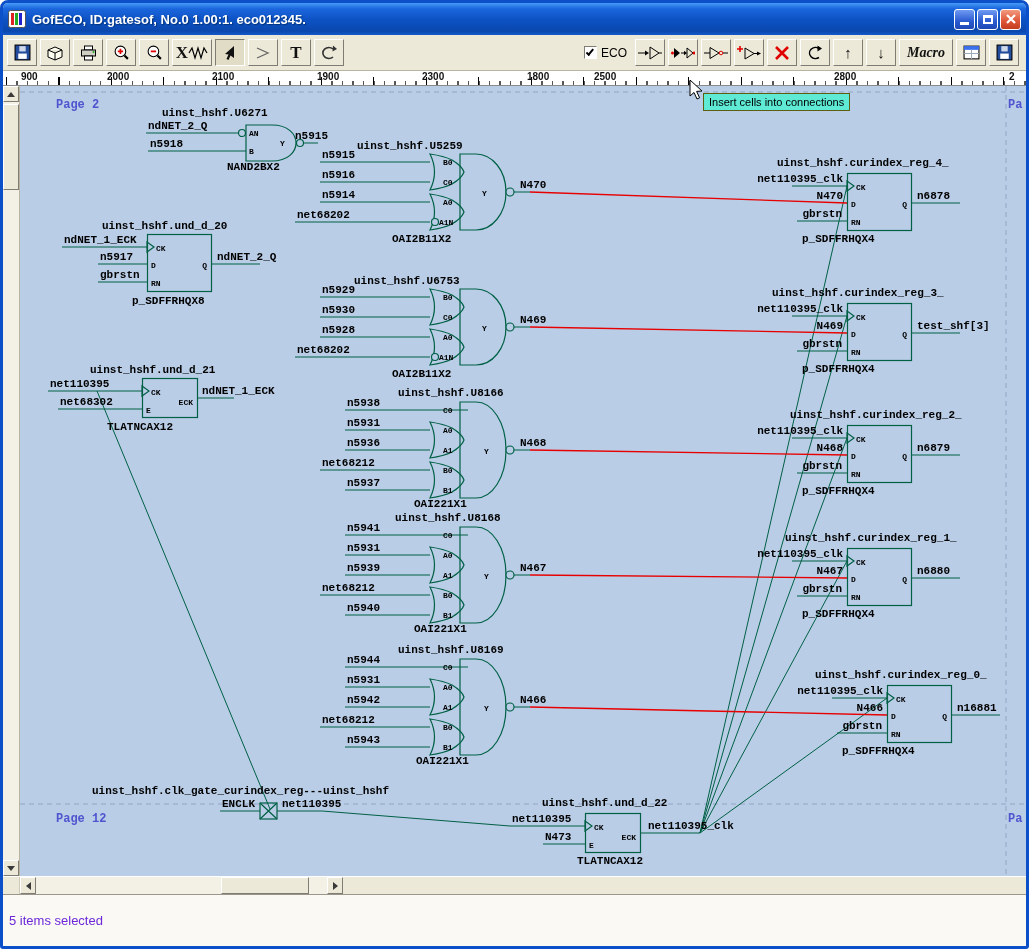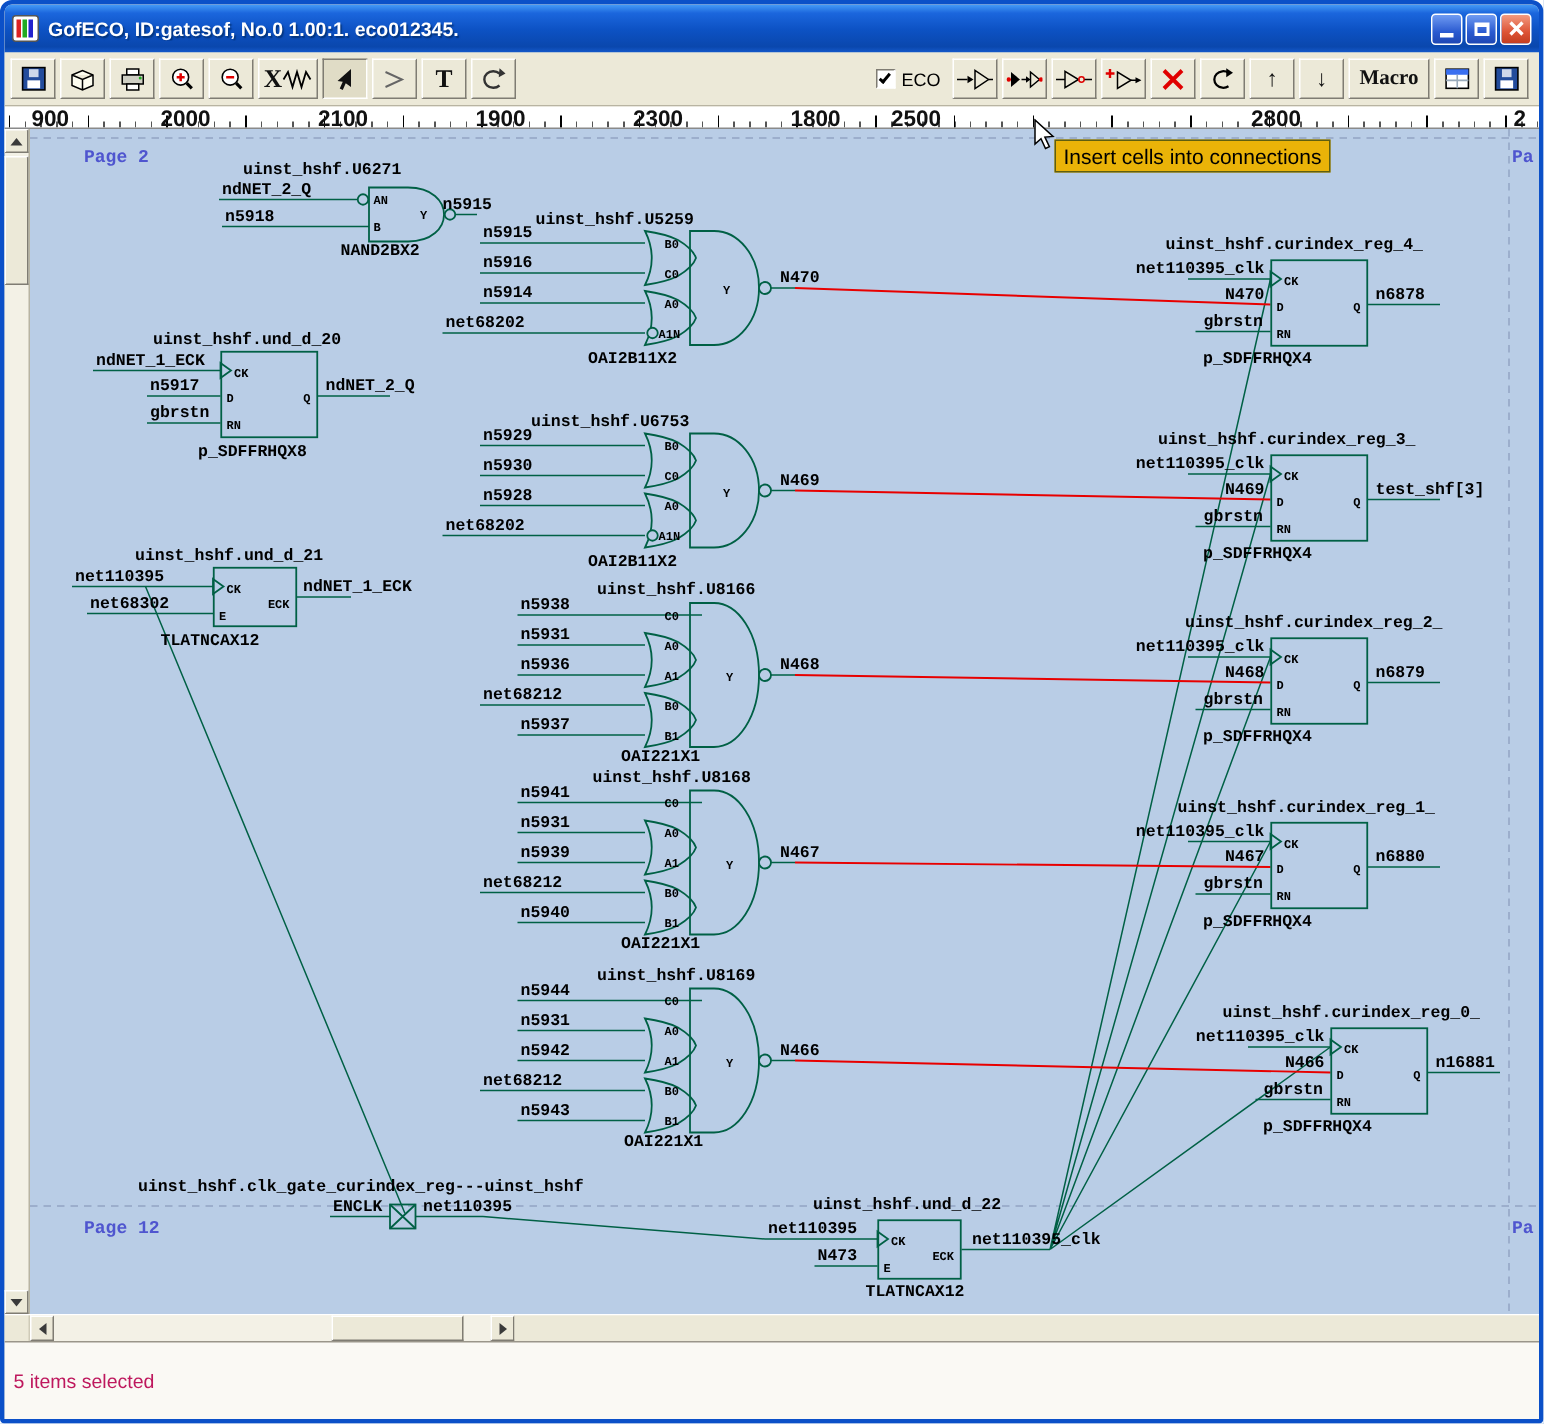--- a/index.html
+++ b/index.html
@@ -21,36 +21,36 @@
   .menu-item::first-letter { text-decoration:underline; }
   #menu-help { margin-left:auto; }
 
   
   #toolbar { flex:0 0 36px; background:#ece9d8; display:flex; align-items:center; padding:0 4px; border-bottom:1px solid #b8b4a2; }
   .tb-btn { width:30px; height:27px; margin-right:3px; background:#ece9d8; border:1px solid; border-color:#fff #7f7c73 #7f7c73 #fff; display:flex; align-items:center; justify-content:center; }
   .tb-btn.wide { width:40px; }
   .tb-btn.pressed { border-color:#7f7c73 #fff #fff #7f7c73; background:#e0dcc6; }
   .tb-glyph { font-size:15px; font-weight:bold; color:#111; line-height:1; }
   .tb-glyph.serif { font-family:"Liberation Serif",serif; font-size:17px; }
-  .tb-glyph.macro { font-family:"Liberation Serif",serif; font-size:14px; }
+  .tb-glyph.macro { font-family:"Liberation Serif",serif; font-style:italic; font-size:14px; }
   #eco-box { margin-left:auto; display:flex; align-items:center; margin-right:8px; }
   #eco-check { width:13px; height:13px; background:#fff; border:1px solid; border-color:#7f7c73 #fff #fff #7f7c73; display:flex; align-items:center; justify-content:center; }
   #eco-check .mark { width:8px; height:4px; border-left:2px solid #000; border-bottom:2px solid #000; transform:rotate(-50deg) translate(1px,-1px); }
   #eco-label { font-size:12px; margin-left:4px; }
   #macro-btn { width:54px; }
 
   
-  #tooltip { position:absolute; left:700px; top:90px; background:#eab308; border:1px solid #5e5e10; color:#000; font-size:14px; padding:2px 5px; z-index:50; white-space:nowrap; }
+  #tooltip { position:absolute; left:700px; top:90px; background:#5eead4; border:1px solid #5e5e10; color:#000; font-size:11px; padding:2px 5px; z-index:50; white-space:nowrap; }
   #cursor { position:absolute; left:686px; top:76px; z-index:60; }
 
   
   #ruler { flex:0 0 15px; position:relative; background:#fff; border-bottom:1px solid #8a8a8a; overflow:hidden; }
   #ruler .ticks-minor { position:absolute; left:3px; right:0; bottom:0; height:4px; background:repeating-linear-gradient(90deg,#555 0 1px,transparent 1px 10.5px); }
   #ruler .ticks-major { position:absolute; left:3px; right:0; bottom:0; height:8px; background:repeating-linear-gradient(90deg,#000 0 1px,transparent 1px 52.5px); }
-  .rlabel { position:absolute; top:0; font-size:15px; font-weight:bold; color:#111; }
+  .rlabel { position:absolute; top:0; font-size:10px; font-weight:bold; color:#111; }
 
   
   #main { flex:0 0 790px; display:flex; position:relative; }
   #vscroll { flex:0 0 17px; display:flex; flex-direction:column; background:#f3f1e6; border-right:1px solid #b8b4a2; }
   .sb-btn { flex:0 0 16px; background:#ece9d8; border:1px solid; border-color:#fff #7f7c73 #7f7c73 #fff; display:flex; align-items:center; justify-content:center; }
   .tri-up { width:0; height:0; border-left:4px solid transparent; border-right:4px solid transparent; border-bottom:5px solid #3a3a3a; }
   .tri-down { width:0; height:0; border-left:4px solid transparent; border-right:4px solid transparent; border-top:5px solid #3a3a3a; }
   .tri-left { width:0; height:0; border-top:4px solid transparent; border-bottom:4px solid transparent; border-right:5px solid #3a3a3a; }
   .tri-right { width:0; height:0; border-top:4px solid transparent; border-bottom:4px solid transparent; border-left:5px solid #3a3a3a; }
   #vtrack { flex:1; position:relative; }
@@ -60,21 +60,21 @@
 
   
   #hrow { flex:0 0 18px; display:flex; background:#ece9d8; border-top:1px solid #fff; }
   #hcorner { flex:0 0 17px; background:#ece9d8; border-right:1px solid #cfcbb8; }
   #hbar { flex:0 0 323px; display:flex; background:#f3f1e6; }
   #htrack { flex:1; position:relative; }
   #hthumb { position:absolute; top:0; bottom:0; left:185px; width:88px; background:#ece9d8; border:1px solid; border-color:#fff #7f7c73 #7f7c73 #fff; }
   #hfill { flex:1; background:#ece9d8; }
 
   
-  #status { flex:1; background:#faf9f4; border-top:1px solid #9a968a; display:flex; align-items:center; padding-left:6px; font-size:13px; color:#be185d; }
+  #status { flex:1; background:#faf9f4; border-top:1px solid #9a968a; display:flex; align-items:center; padding-left:6px; font-size:13px; color:#6d28d9; }
 
   
   .wire { stroke:#006045; stroke-width:1; fill:none; }
   .gate { stroke:#006045; stroke-width:1.2; fill:none; }
   .bub  { stroke:#006045; stroke-width:1.2; fill:#b9cde6; }
   .eco  { stroke:#e80000; stroke-width:1.3; fill:none; }
   .dash { stroke:#93a4c4; stroke-width:1; stroke-dasharray:5 4; fill:none; }
   text.sn, text.si, text.sc { font:bold 11px "Liberation Mono",monospace; fill:#000; }
   text.sp  { font:bold 8px "Liberation Mono",monospace; fill:#000; }
   text.spg { font:bold 12px "Liberation Mono",monospace; fill:#4f55cf; }

